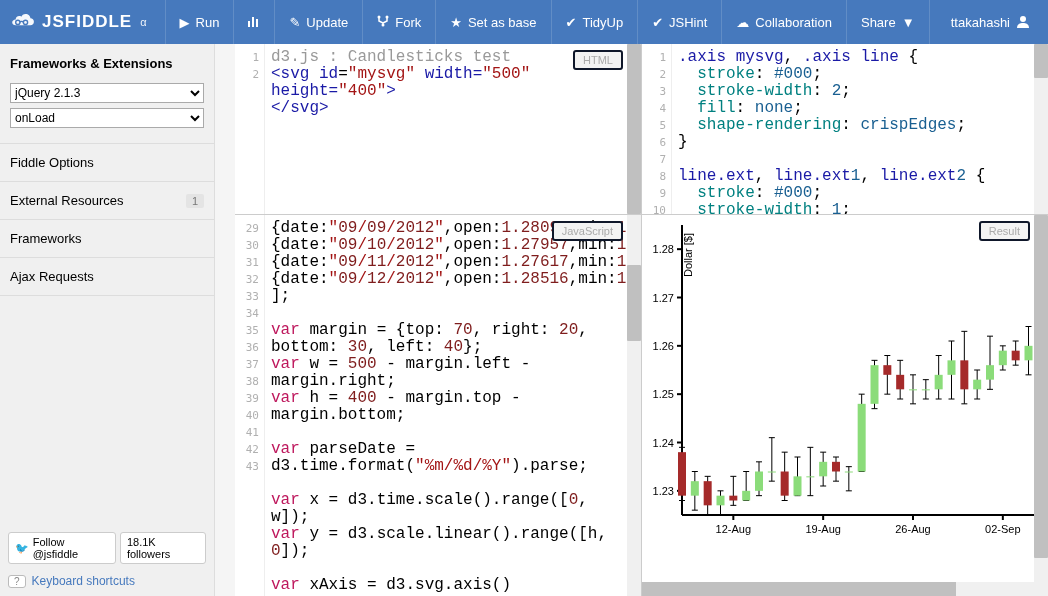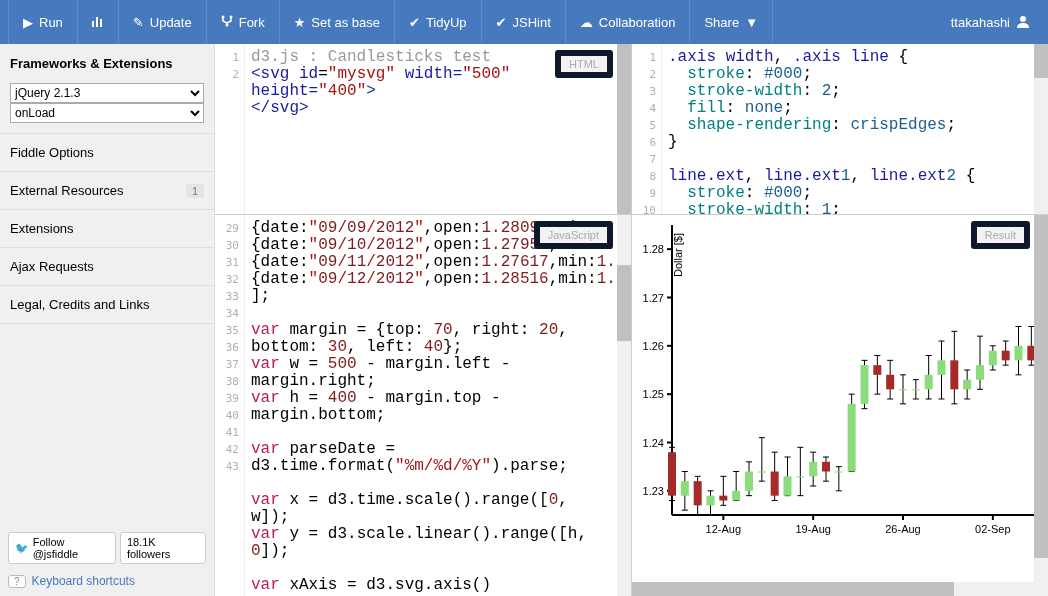--- a/index.html
+++ b/index.html
@@ -6,36 +6,36 @@
 body { font-family: Arial, sans-serif; font-size: 13px; background: #f5f5f5; overflow: hidden; }
 .header { background: #4679bd; color: #fff; height: 44px; display: flex; align-items: center; padding: 0 8px; }
 .logo { display: flex; align-items: center; gap: 6px; padding-right: 18px; }
 .logo-icon svg { width: 28px; height: 20px; }
 .logo-text { font-weight: bold; font-size: 17px; letter-spacing: 1px; }
 .logo-alpha { font-size: 11px; margin-left: 2px; opacity: 0.9; }
 .toolbar { display: flex; height: 100%; flex: 1; }
 .tool-btn { border-left: 1px solid rgba(255,255,255,0.15); display: flex; align-items: center; padding: 0 14px; cursor: pointer; color: #fff; font-size: 13px; gap: 6px; white-space: nowrap; }
 .spacer { flex: 1; border-left: 1px solid rgba(255,255,255,0.15); }
 .user { display: flex; align-items: center; gap: 6px; padding: 0 10px; cursor: pointer; justify-content: flex-end; }
-.main { display: flex; height: calc(100vh - 44px); }
+.main { display: flex; height: calc(100vh - 44px); gap: 20px; }
 .sidebar { width: 215px; background: #f0f0f0; border-right: 1px solid #ddd; display: flex; flex-direction: column; overflow: hidden; }
 .sb-section { border-bottom: 1px solid #ddd; }
 .sb-title { font-weight: bold; font-size: 13px; padding: 12px 10px; }
 .sb-body { padding: 0 10px 10px; }
-.sb-body select { width: 100%; font-size: 12px; border: 1px solid #aaa; background: #fff; height: 20px; }
+.sb-body select { width: 100%; margin-bottom: 5px; font-size: 12px; border: 1px solid #aaa; background: #fff; height: 20px; }
 .sb-item { padding: 11px 10px; font-size: 13px; cursor: pointer; display: flex; justify-content: space-between; align-items: center; }
 .badge-count { background: #e4e4e4; color: #777; font-size: 11px; padding: 1px 6px; border-radius: 2px; }
 .sb-footer { margin-top: auto; padding: 8px; }
 .twitter { display: flex; gap: 4px; margin-bottom: 10px; }
 .tw-btn { background: #fff; border: 1px solid #ccc; border-radius: 3px; padding: 3px 6px; font-size: 11px; display: flex; align-items: center; gap: 4px; cursor: pointer; }
 .kb { display: flex; align-items: center; gap: 6px; color: #4679bd; font-size: 12px; cursor: pointer; }
 .kb-key { border: 1px solid #bbb; border-radius: 3px; padding: 0 5px; background: #fff; color: #888; font-size: 10px; }
 .panes { flex: 1; display: grid; grid-template-columns: 1fr 1fr; grid-template-rows: 170px 1fr; background: #ccc; gap: 1px; overflow: hidden; }
 .pane { background: #fff; position: relative; overflow: hidden; display: flex; }
-.pane-label { position: absolute; top: 6px; right: 18px; background: #f3f3f3; color: #aaa; border: 6px solid #0f172a; border-radius: 3px; padding: 2px 8px; font-size: 11px; z-index: 5; }
+.pane-label { position: absolute; top: 6px; right: 18px; background: #f3f3f3; color: #aaa; border: 2px solid #0f172a; border-radius: 3px; padding: 2px 8px; font-size: 11px; z-index: 5; }
 .gutter { width: 30px; background: #fff; padding-top: 5px; text-align: right; color: #b0b0b0; font-size: 11px; font-family: monospace; line-height: 17px; border-right: 1px solid #eee; flex-shrink: 0; }
 .gutter div { padding-right: 5px; }
 .code { flex: 1; padding: 5px 6px; font-family: "Courier New", monospace; font-size: 16px; line-height: 17px; white-space: pre-wrap; overflow: hidden; }
 .scrollbar-v { width: 14px; background: #f0f0f0; flex-shrink: 0; }
 .scroll-thumb { background: #c0c0c0; width: 100%; border-radius: 1px; }
 .result-pane { position: relative; }
 .result-body { flex: 1; overflow: hidden; }
 .result-pane .scrollbar-h { position: absolute; bottom: 0; left: 0; right: 14px; height: 14px; background: #f0f0f0; }
 .scrollbar-h .scroll-thumb-h { height: 100%; width: 80%; background: #c0c0c0; }
 .t-comment { color: #999; }
@@ -46,20 +46,32 @@
 .t-css-sel { color: #1a1aa6; }
 .t-css-prop { color: #008080; }
 .t-css-val { color: #195f91; }
 .t-var { color: #be185d; }
 svg text { font-family: Arial, monospace; font-size: 11px; }
 </style>
 </head>
 <body>
 
 <div class="header">
+  <div class="logo">
+    <span class="logo-icon">
+      <svg viewBox="0 0 40 24">
+          <path fill="#fff" d="M32 18c3 0 5-2 5-5s-2-5-5-5c0-3-3-6-7-6-3 0-5 2-6 4-1-1-2-1-3-1-3 0-5 2-5 5 0 0 0 0 0 0-3 0-5 2-5 4s2 4 5 4h21z" opacity="0.95"></path>
+          <circle cx="14" cy="14" r="3" fill="none" stroke="#4679bd" stroke-width="2"></circle>
+          <circle cx="25" cy="14" r="3" fill="none" stroke="#4679bd" stroke-width="2"></circle>
+          <path d="M17 14c1-2 4-2 5 0" fill="none" stroke="#4679bd" stroke-width="2"></path>
+        </svg>
+    </span>
+    <span class="logo-text">JSFIDDLE</span>
+    <span class="logo-alpha">α</span>
+  </div>
   <div class="toolbar">
     <div class="tool-btn">
         <span>▶</span>
         <span>Run</span>
       </div>
     <div class="tool-btn">
         <span><svg width="12" height="12">
             <rect x="0" y="6" width="2" height="6" fill="#fff"></rect>
             <rect x="4" y="2" width="2" height="10" fill="#fff"></rect>
             <rect x="8" y="4" width="2" height="8" fill="#fff"></rect>
@@ -125,31 +137,26 @@
           </div>
         </div>
         <div class="sb-section">
           <div class="sb-item">
             <span>External Resources</span>
             <span class="badge-count">1</span>
           </div>
         </div>
         <div class="sb-section">
           <div class="sb-item">
-            <span>Extensions</span>
+            <span>Frameworks</span>
           </div>
         </div>
         <div class="sb-section">
           <div class="sb-item">
             <span>Ajax Requests</span>
-          </div>
-        </div>
-        <div class="sb-section">
-          <div class="sb-item">
-            <span>Legal, Credits and Links</span>
           </div>
         </div>
       </div>
     <div class="sb-footer">
       <div class="twitter">
         <span class="tw-btn">
             <span style="color:#1da1f2">🐦</span>
             <span>Follow @jsfiddle</span>
           </span>
         <span class="tw-btn">18.1K followers</span>
@@ -182,21 +189,21 @@
           <div>2</div>
           <div>3</div>
           <div>4</div>
           <div>5</div>
           <div>6</div>
           <div>7</div>
           <div>8</div>
           <div>9</div>
           <div>10</div>
         </div>
-      <div class="code" id="code-css"><span class="t-css-sel">.axis</span> <span class="t-css-sel">width</span>, <span class="t-css-sel">.axis</span> <span class="t-css-sel">line</span> {
+      <div class="code" id="code-css"><span class="t-css-sel">.axis</span> <span class="t-css-sel">mysvg</span>, <span class="t-css-sel">.axis</span> <span class="t-css-sel">line</span> {
   <span class="t-css-prop">stroke</span>: <span class="t-css-val">#000</span>;
   <span class="t-css-prop">stroke-width</span>: <span class="t-css-val">2</span>;
   <span class="t-css-prop">fill</span>: <span class="t-css-val">none</span>;
   <span class="t-css-prop">shape-rendering</span>: <span class="t-css-val">crispEdges</span>;
 }
 
 <span class="t-css-sel">line</span><span class="t-css-sel">.ext</span>, <span class="t-css-sel">line</span><span class="t-css-sel">.ext<span class="t-css-val">1</span></span>, <span class="t-css-sel">line</span><span class="t-css-sel">.ext<span class="t-css-val">2</span></span> {
   <span class="t-css-prop">stroke</span>: <span class="t-css-val">#000</span>;
   <span class="t-css-prop">stroke-width</span>: <span class="t-css-val">1</span>;</div>
       <div class="scrollbar-v">

